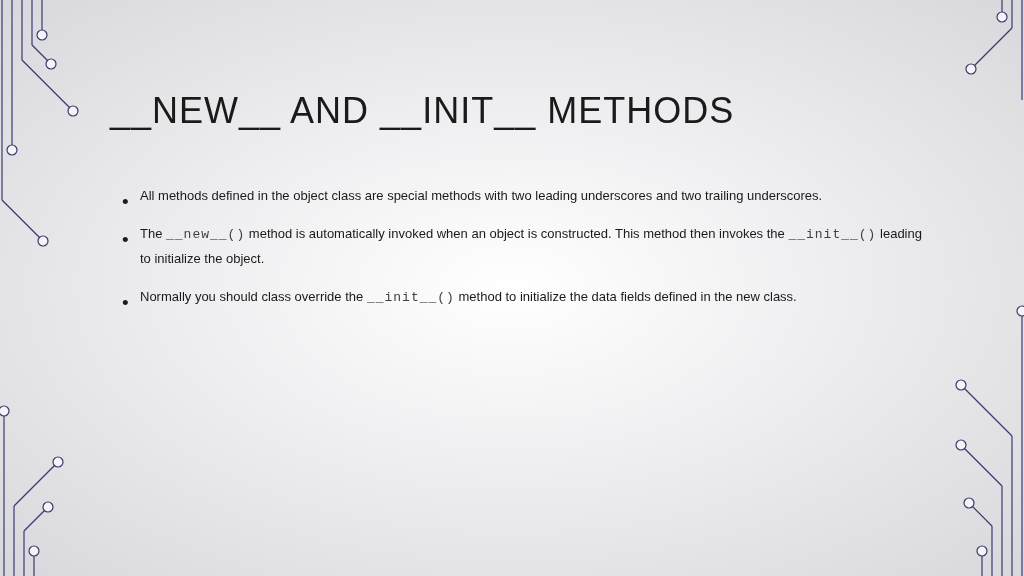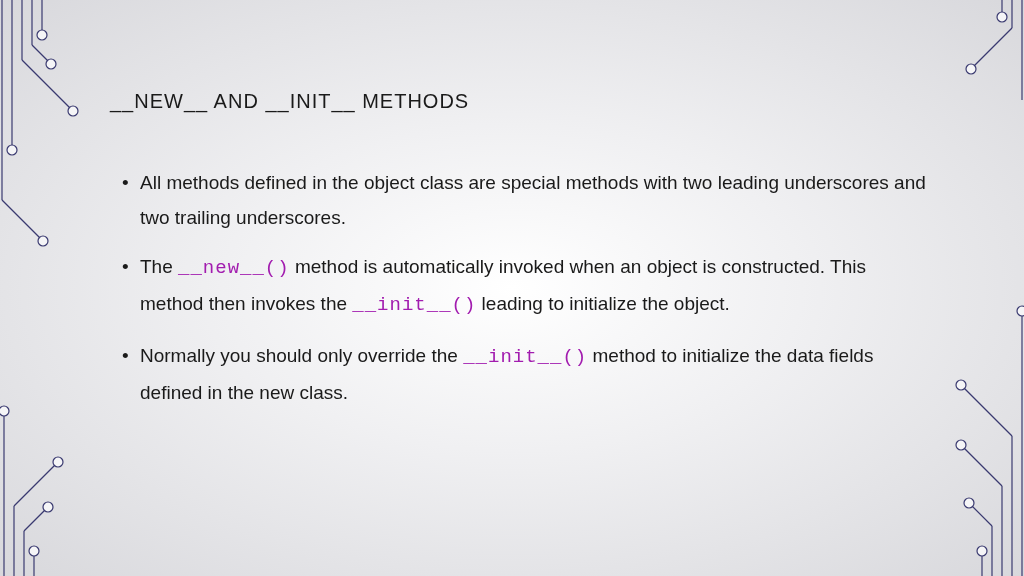--- a/index.html
+++ b/index.html
@@ -16,48 +16,48 @@
   .bottom-left { bottom: 0; left: 0; }
   .bottom-right { bottom: 0; right: 0; }
 
   .slide-content {
     position: absolute;
     top: 90px;
     left: 110px;
     right: 90px;
   }
   .title {
-    font-size: 20px;
+    font-size: 36px;
     font-weight: 400;
     letter-spacing: 1px;
     color: #1a1a1a;
     margin-bottom: 52px;
   }
   ul.bullets {
     list-style: none;
     padding-left: 12px;
   }
   ul.bullets li {
     position: relative;
     padding-left: 18px;
-    font-size: 19px;
+    font-size: 13px;
     line-height: 1.85;
     color: #1a1a1a;
     margin-bottom: 14px;
   }
   ul.bullets li::before {
     content: "•";
     position: absolute;
     left: 0;
     top: 0;
     font-size: 19px;
   }
   .mono {
     font-family: "Courier New", Courier, monospace;
-    color: #a21caf;
+    color: #404040;
     letter-spacing: 1px;
   }
 </style>
 </head>
 <body>
 
 <div class="decoration top-left">
 <svg width="200" height="300" viewBox="0 0 200 300">
   <g stroke="#3a3a70" stroke-width="1.2" fill="none">
     <line x1="12" y1="0" x2="12" y2="145"></line>
@@ -130,16 +130,16 @@
 <div class="slide-content">
   <h1 class="title">__NEW__ AND __INIT__ METHODS</h1>
   <ul class="bullets">
     <li>
       <span>All methods defined in the object class are special methods with two leading underscores and two trailing underscores.</span>
     </li>
     <li>
       <span>The </span><span class="mono">__new__()</span><span> method is automatically invoked when an object is constructed. This method then invokes the </span><span class="mono">__init__()</span><span> leading to initialize the object.</span>
     </li>
     <li>
-      <span> Normally you should only override the </span><span class="mono">__init__()</span><span> method to initialize the data fields defined in the new class.</span>
+      <span> Normally you should class override the </span><span class="mono">__init__()</span><span> method to initialize the data fields defined in the new class.</span>
     </li>
   </ul>
 </div>
 
 </body></html>

